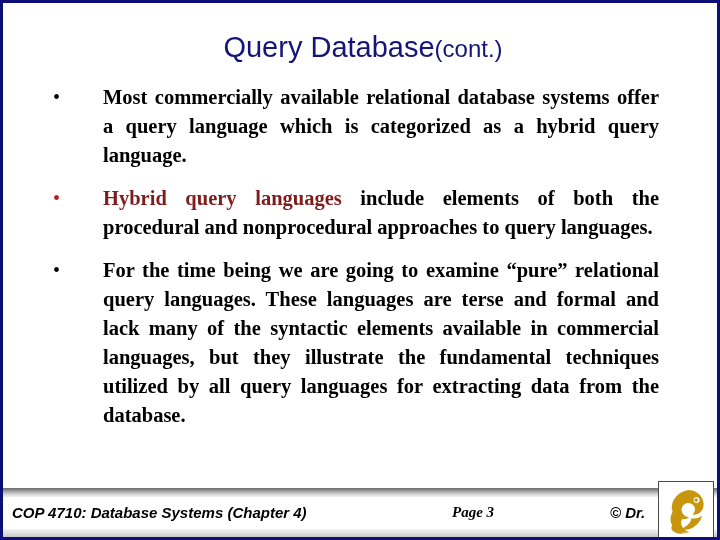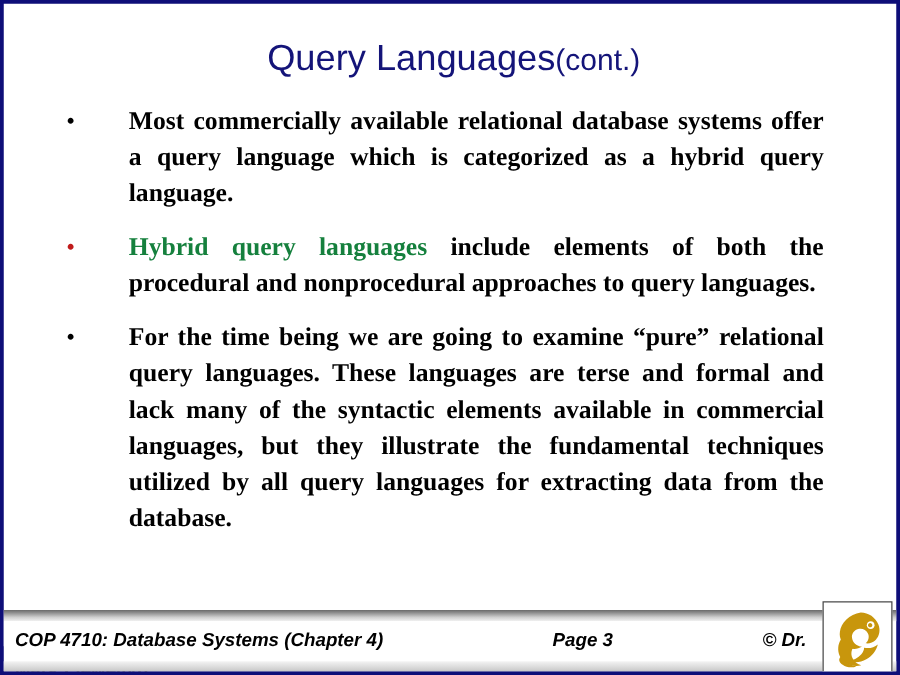--- a/index.html
+++ b/index.html
@@ -63,21 +63,21 @@
     flex: 1 1 auto;
     font-size: 20.5px;
     line-height: 29px;
     color: #000000;
     text-align: justify;
     text-justify: inter-word;
     hyphens: none;
     font-weight: bold;
   }
   .bullet-text .hl {
-    color: #15803d;
+    color: #7f1d1d;
   }
   .b1 { margin-bottom: 14px; }
   .b2 { margin-bottom: 14px; }
 
   
   #footer-zone {
     position: absolute;
     left: -3px;
     top: 485px;
     width: 720px;
@@ -113,22 +113,23 @@
     white-space: nowrap;
     text-align: right;
   }
   #footer-course {
     position: absolute;
     left: 12px;
     top: 7px;
   }
   #footer-page {
     position: absolute;
-    left: 442px;
+    left: 452px;
     top: 7px;
+    font-family: Liberation Serif, serif;
   }
   #footer-copy {
     position: absolute;
     left: 570px;
     top: 7px;
     margin-left: 40px;
   }
   #footer-author {
     position: absolute;
     left: 12px;
@@ -157,21 +158,21 @@
     overflow: hidden;
   }
   #logo-box svg { display: block; }
 </style>
 </head>
 <body>
 
 <div id="slide">
 
   <div id="title">
-    <span>Query Languages</span><span class="cont">(cont.)</span>
+    <span>Query Database</span><span class="cont">(cont.)</span>
   </div>
 
   <div id="body">
 
     <div class="bullet-row b1">
       <div class="bullet-mark">•</div>
       <div class="bullet-text">Most commercially available relational database systems offer a query language which is categorized as a hybrid query language.</div>
     </div>
 
     <div class="bullet-row b2">

